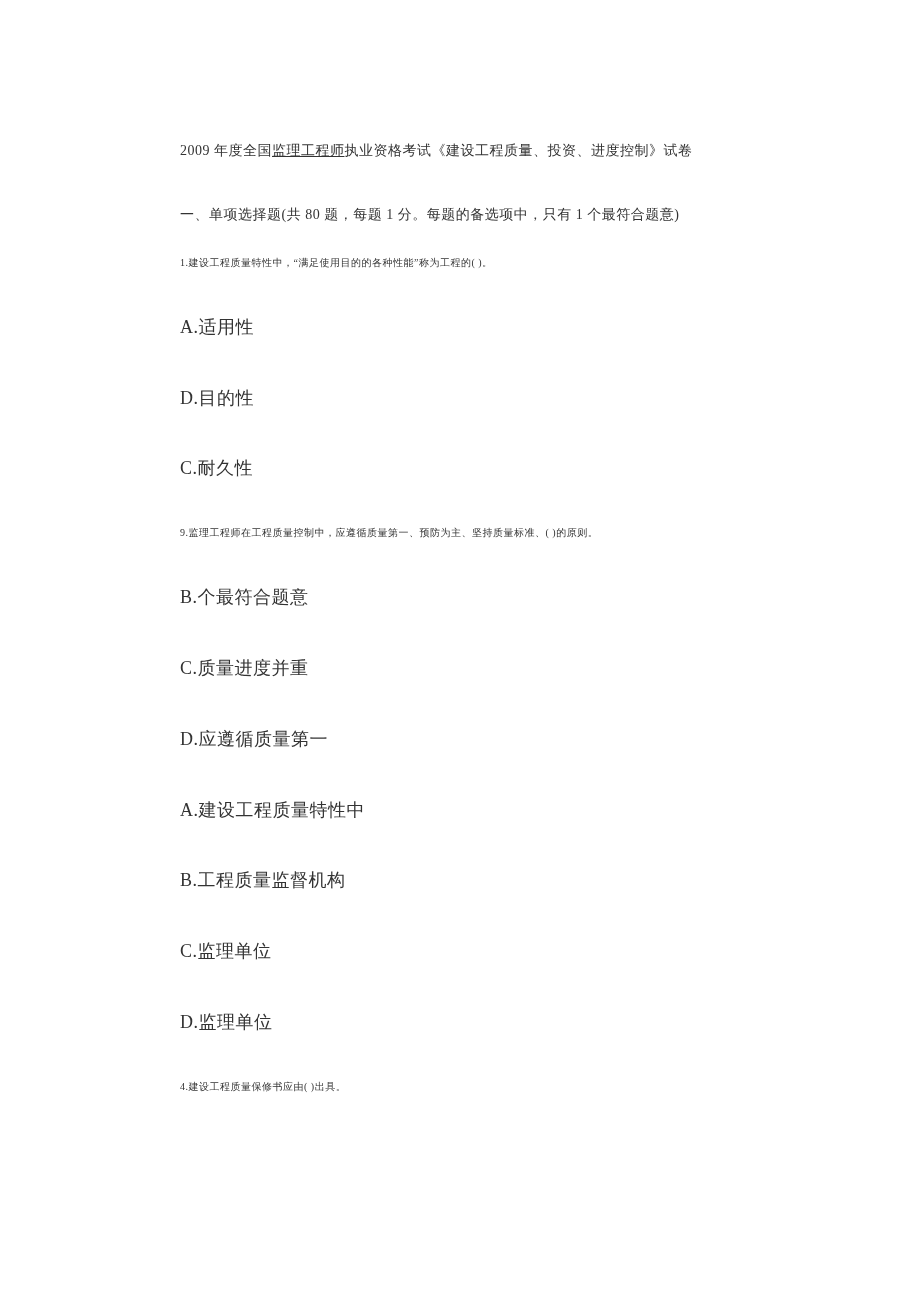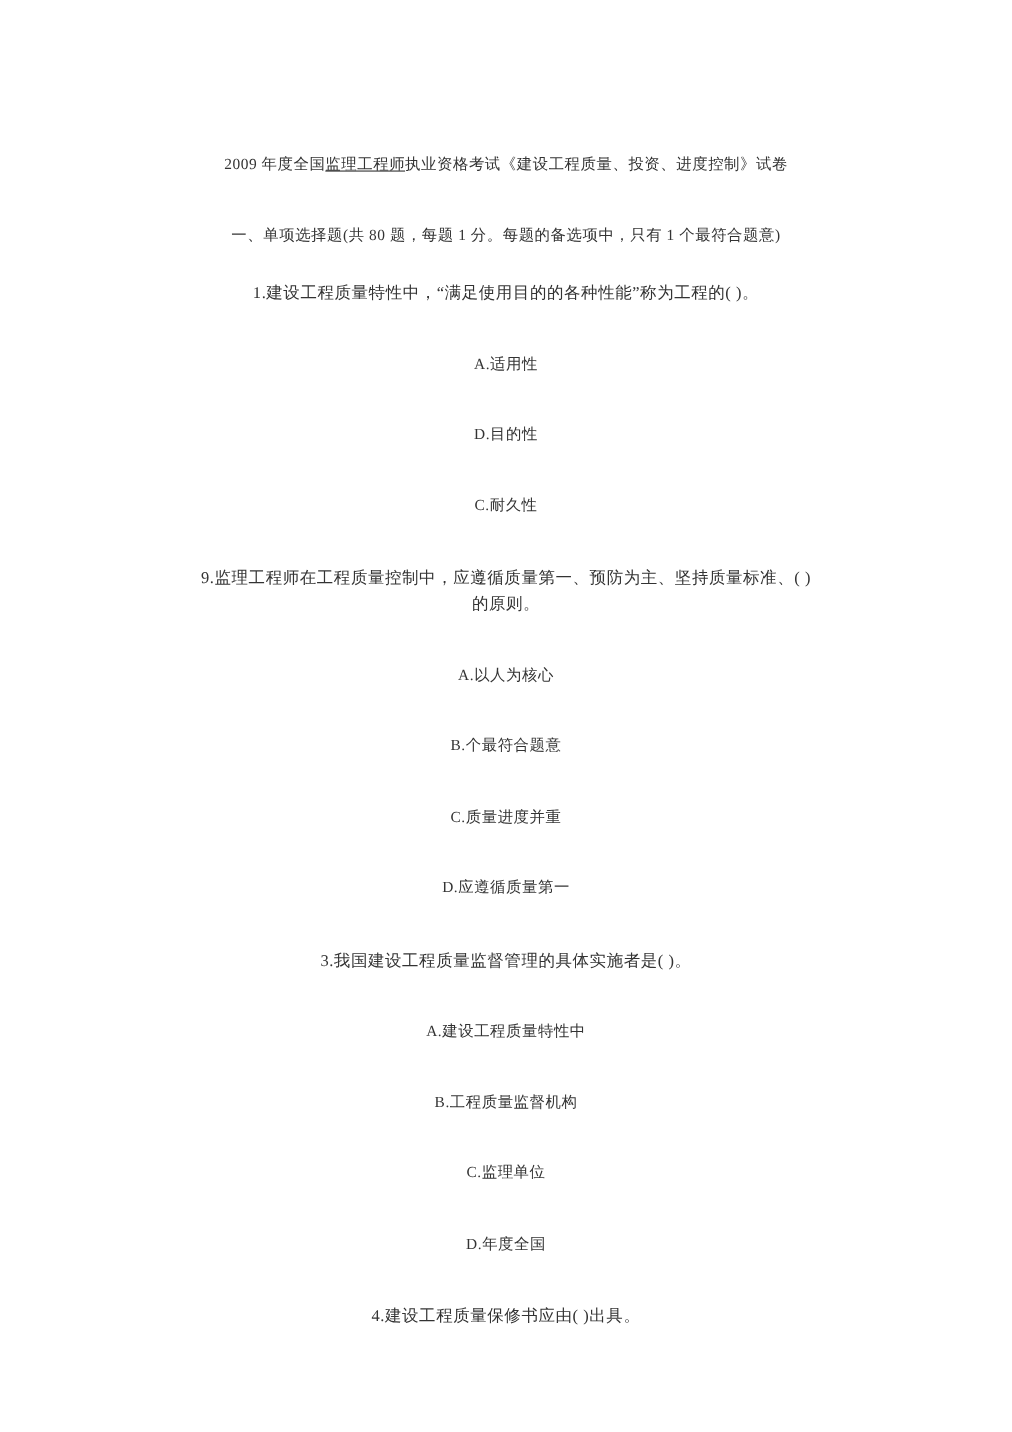--- a/index.html
+++ b/index.html
@@ -1,19 +1,18 @@
 <!DOCTYPE html>
 <html><head>
   <meta charset="utf-8">
   <style>
     * {
       margin: 0;
       padding: 0;
       box-sizing: border-box;
-      text-align: center;
     }
     body {
       background: #ffffff;
       font-family: "SimSun", "宋体", serif;
       font-size: 14px;
       color: #333333;
       width: 920px;
       min-height: 1302px;
       padding: 140px 180px 60px 180px;
       line-height: 1.6;
@@ -25,26 +24,26 @@
     }
     .exam-title .underlined {
       text-decoration: underline;
     }
     .section-heading {
       font-size: 14px;
       margin-bottom: 28px;
       letter-spacing: 0.5px;
     }
     .question {
-      font-size: 15px;
+      font-size: 10px;
       margin-bottom: 42px;
       letter-spacing: 0.5px;
     }
     .option {
-      font-size: 14px;
+      font-size: 18px;
       margin-bottom: 42px;
       letter-spacing: 0.5px;
     }
     .option:last-child {
       margin-bottom: 42px;
     }
   </style>
 </head>
 <body>
 
@@ -56,30 +55,28 @@
 
 <div>
   <div class="question">1.建设工程质量特性中，“满足使用目的的各种性能”称为工程的( )。</div>
   <div class="option">A.适用性</div>
   <div class="option">D.目的性</div>
   <div class="option">C.耐久性</div>
 </div>
 
 <div>
   <div class="question">9.监理工程师在工程质量控制中，应遵循质量第一、预防为主、坚持质量标准、( )的原则。</div>
-  <div class="option">A.以人为核心</div>
   <div class="option">B.个最符合题意</div>
   <div class="option">C.质量进度并重</div>
   <div class="option">D.应遵循质量第一</div>
 </div>
 
 <div>
-  <div class="question">3.我国建设工程质量监督管理的具体实施者是( )。</div>
   <div class="option">A.建设工程质量特性中</div>
   <div class="option">B.工程质量监督机构</div>
   <div class="option">C.监理单位</div>
-  <div class="option">D.年度全国</div>
+  <div class="option">D.监理单位</div>
 </div>
 
 <div>
   <div class="question">4.建设工程质量保修书应由( )出具。</div>
 
 </div>
 
 </body></html>

